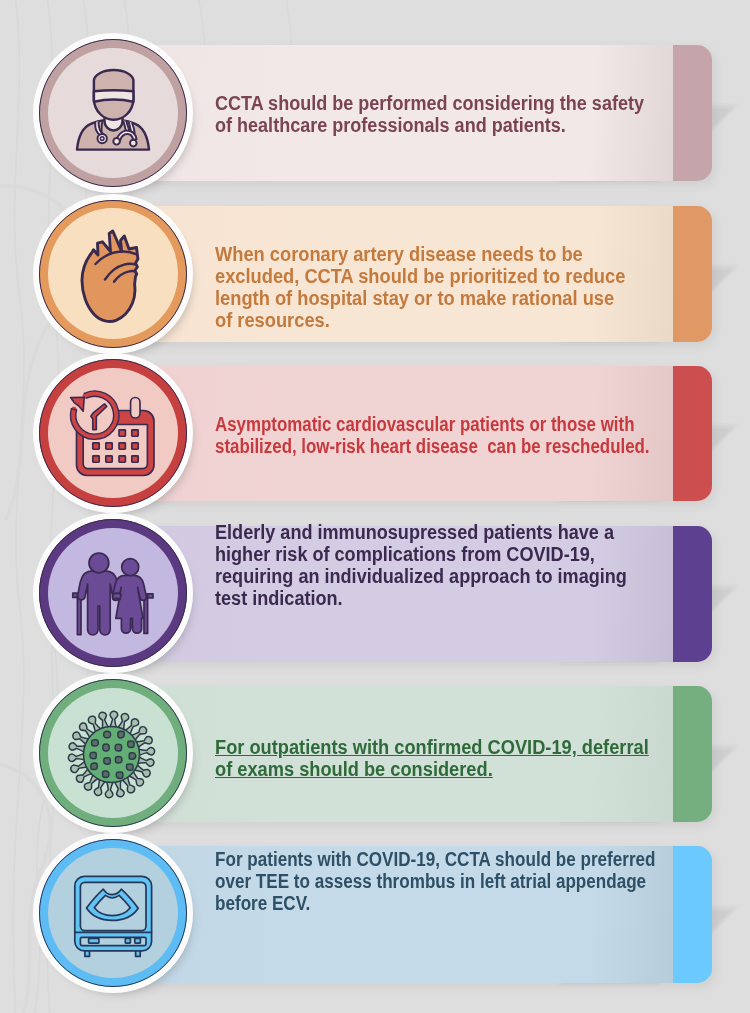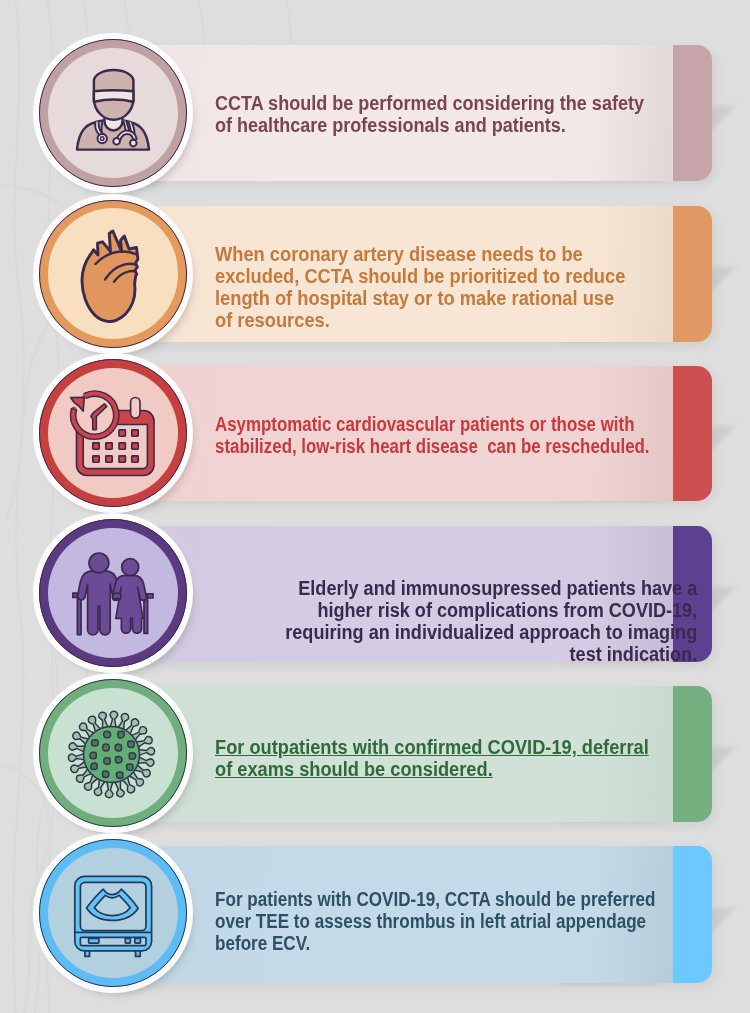--- a/index.html
+++ b/index.html
@@ -41,23 +41,23 @@
   .row1{--sx:0.9251;--bl:#F0E4E4;--accent:#C5A5AA;--bs:#F2E8E8;--be:#D8CECE;--ring:#BFA1A2;--fill:#E6DADA;--tc:#7A4550;--stroke:#3B2A4F;--ifill:#CDB2AE;}
   .row2{--sx:0.9374;--bl:#F7E2CF;--accent:#E09964;--bs:#F8E6D5;--be:#E4D3C0;--ring:#E39A5C;--fill:#F7DFC0;--tc:#C47A3C;--stroke:#3B2A4F;--ifill:#E0965C;}
   .row3{--sx:0.866;--bl:#EFD0CF;--accent:#CC4E4E;--bs:#F0D4D3;--be:#DDC1C1;--ring:#C64040;--fill:#F2CAC4;--tc:#C8393E;--stroke:#3B2A4F;--ifill:#CB4545;}
   .row4{--sx:0.9273;--bl:#D2C9E1;--accent:#5E4090;--bs:#D4CCE3;--be:#BEB7CF;--ring:#5C3A82;--fill:#C3B8E0;--tc:#3B2A4F;--stroke:#3B2A4F;--ifill:#6B4A96;}
   .row5{--sx:0.9353;--bl:#CEDFD4;--accent:#75AF80;--bs:#D2E1D7;--be:#C5D4CB;--ring:#70AE7D;--fill:#C9E1D2;--tc:#2F6B3A;--stroke:#2B3A4A;--ifill:#63AE74;}
   .row6{--sx:0.8763;--bl:#C0D6E5;--accent:#6CC9FD;--bs:#C4DAE8;--be:#B0C6D3;--ring:#5EBCF5;--fill:#B2D0DE;--tc:#2E5066;--stroke:#24385A;--ifill:#62C3F5;}
 
   .row1 .bar,.row1 .lshadow{top:44.5px;height:136.9px;}  .row1 .circle{top:39px;}  .row1 .txt{top:92px;}
   .row2 .bar,.row2 .lshadow{top:206px;height:135.6px;}   .row2 .circle{top:199.5px;} .row2 .txt{top:231px;margin-top:12px;}
   .row3 .bar,.row3 .lshadow{top:365.5px;height:135.5px;} .row3 .circle{top:359px;} .row3 .txt{top:413px;}
-  .row4 .bar,.row4 .lshadow{top:525.6px;height:136.3px;} .row4 .circle{top:519px;} .row4 .txt{top:577px;text-align:right;}
+  .row4 .bar,.row4 .lshadow{top:525.6px;height:136.3px;} .row4 .circle{top:519px;} .row4 .txt{top:521px;}
   .row5 .bar,.row5 .lshadow{top:685.6px;height:136.9px;} .row5 .circle{top:679px;} .row5 .txt{top:736px;text-decoration:underline;}
-  .row6 .bar,.row6 .lshadow{top:845.9px;height:137.6px;} .row6 .circle{top:839px;} .row6 .txt{top:888px;}
+  .row6 .bar,.row6 .lshadow{top:845.9px;height:137.6px;} .row6 .circle{top:839px;} .row6 .txt{top:848px;}
 </style>
 </head>
 <body>
 
 <div id="bg">
   <svg width="750" height="1013" viewBox="0 0 750 1013">
     <rect x="0" y="0" width="750" height="1013" fill="#dedede"></rect>
     <g fill="none" stroke="#d8d8d8" stroke-width="1.7" opacity="0.85">
       <path d="M14 -10 C30 90 4 190 20 300 C34 400 6 500 20 610 C34 720 4 830 16 1020"></path>
       <path d="M46 -10 C64 100 38 200 54 310 C70 420 40 520 54 640 C68 760 38 860 50 1020"></path>

